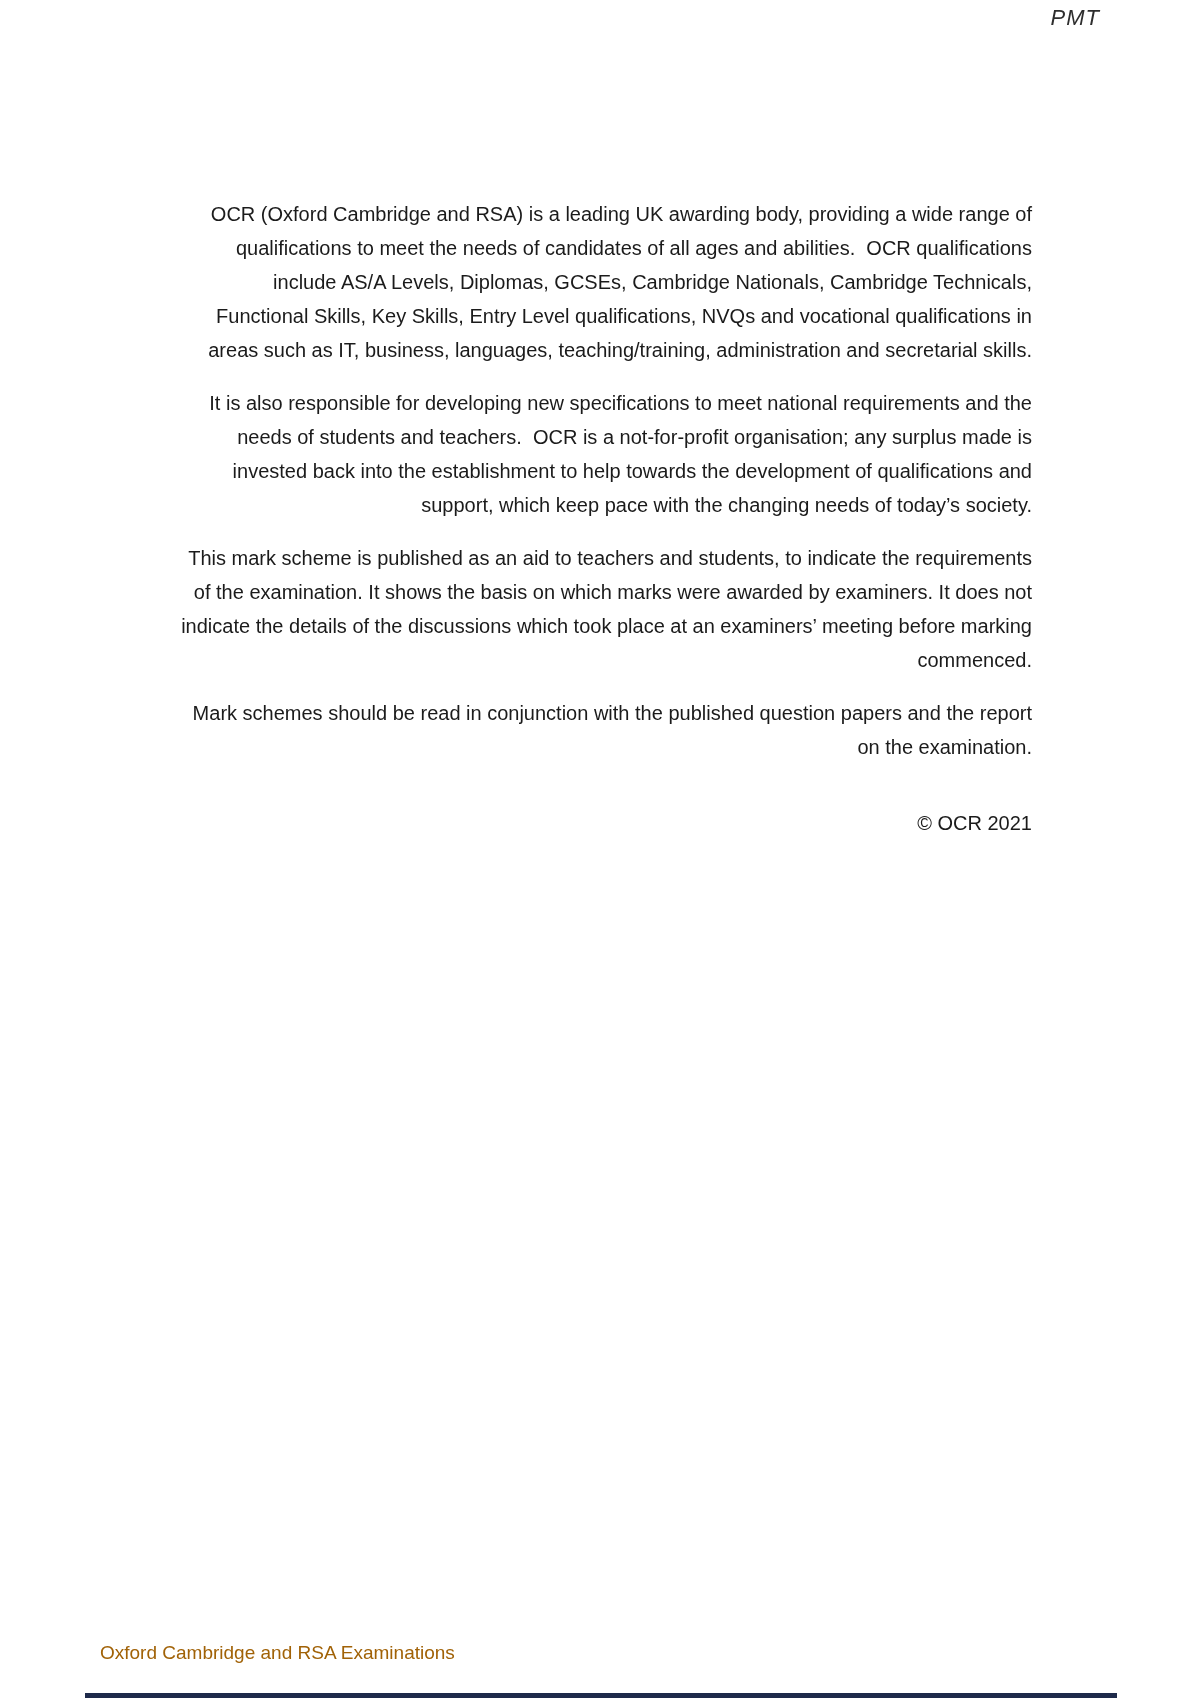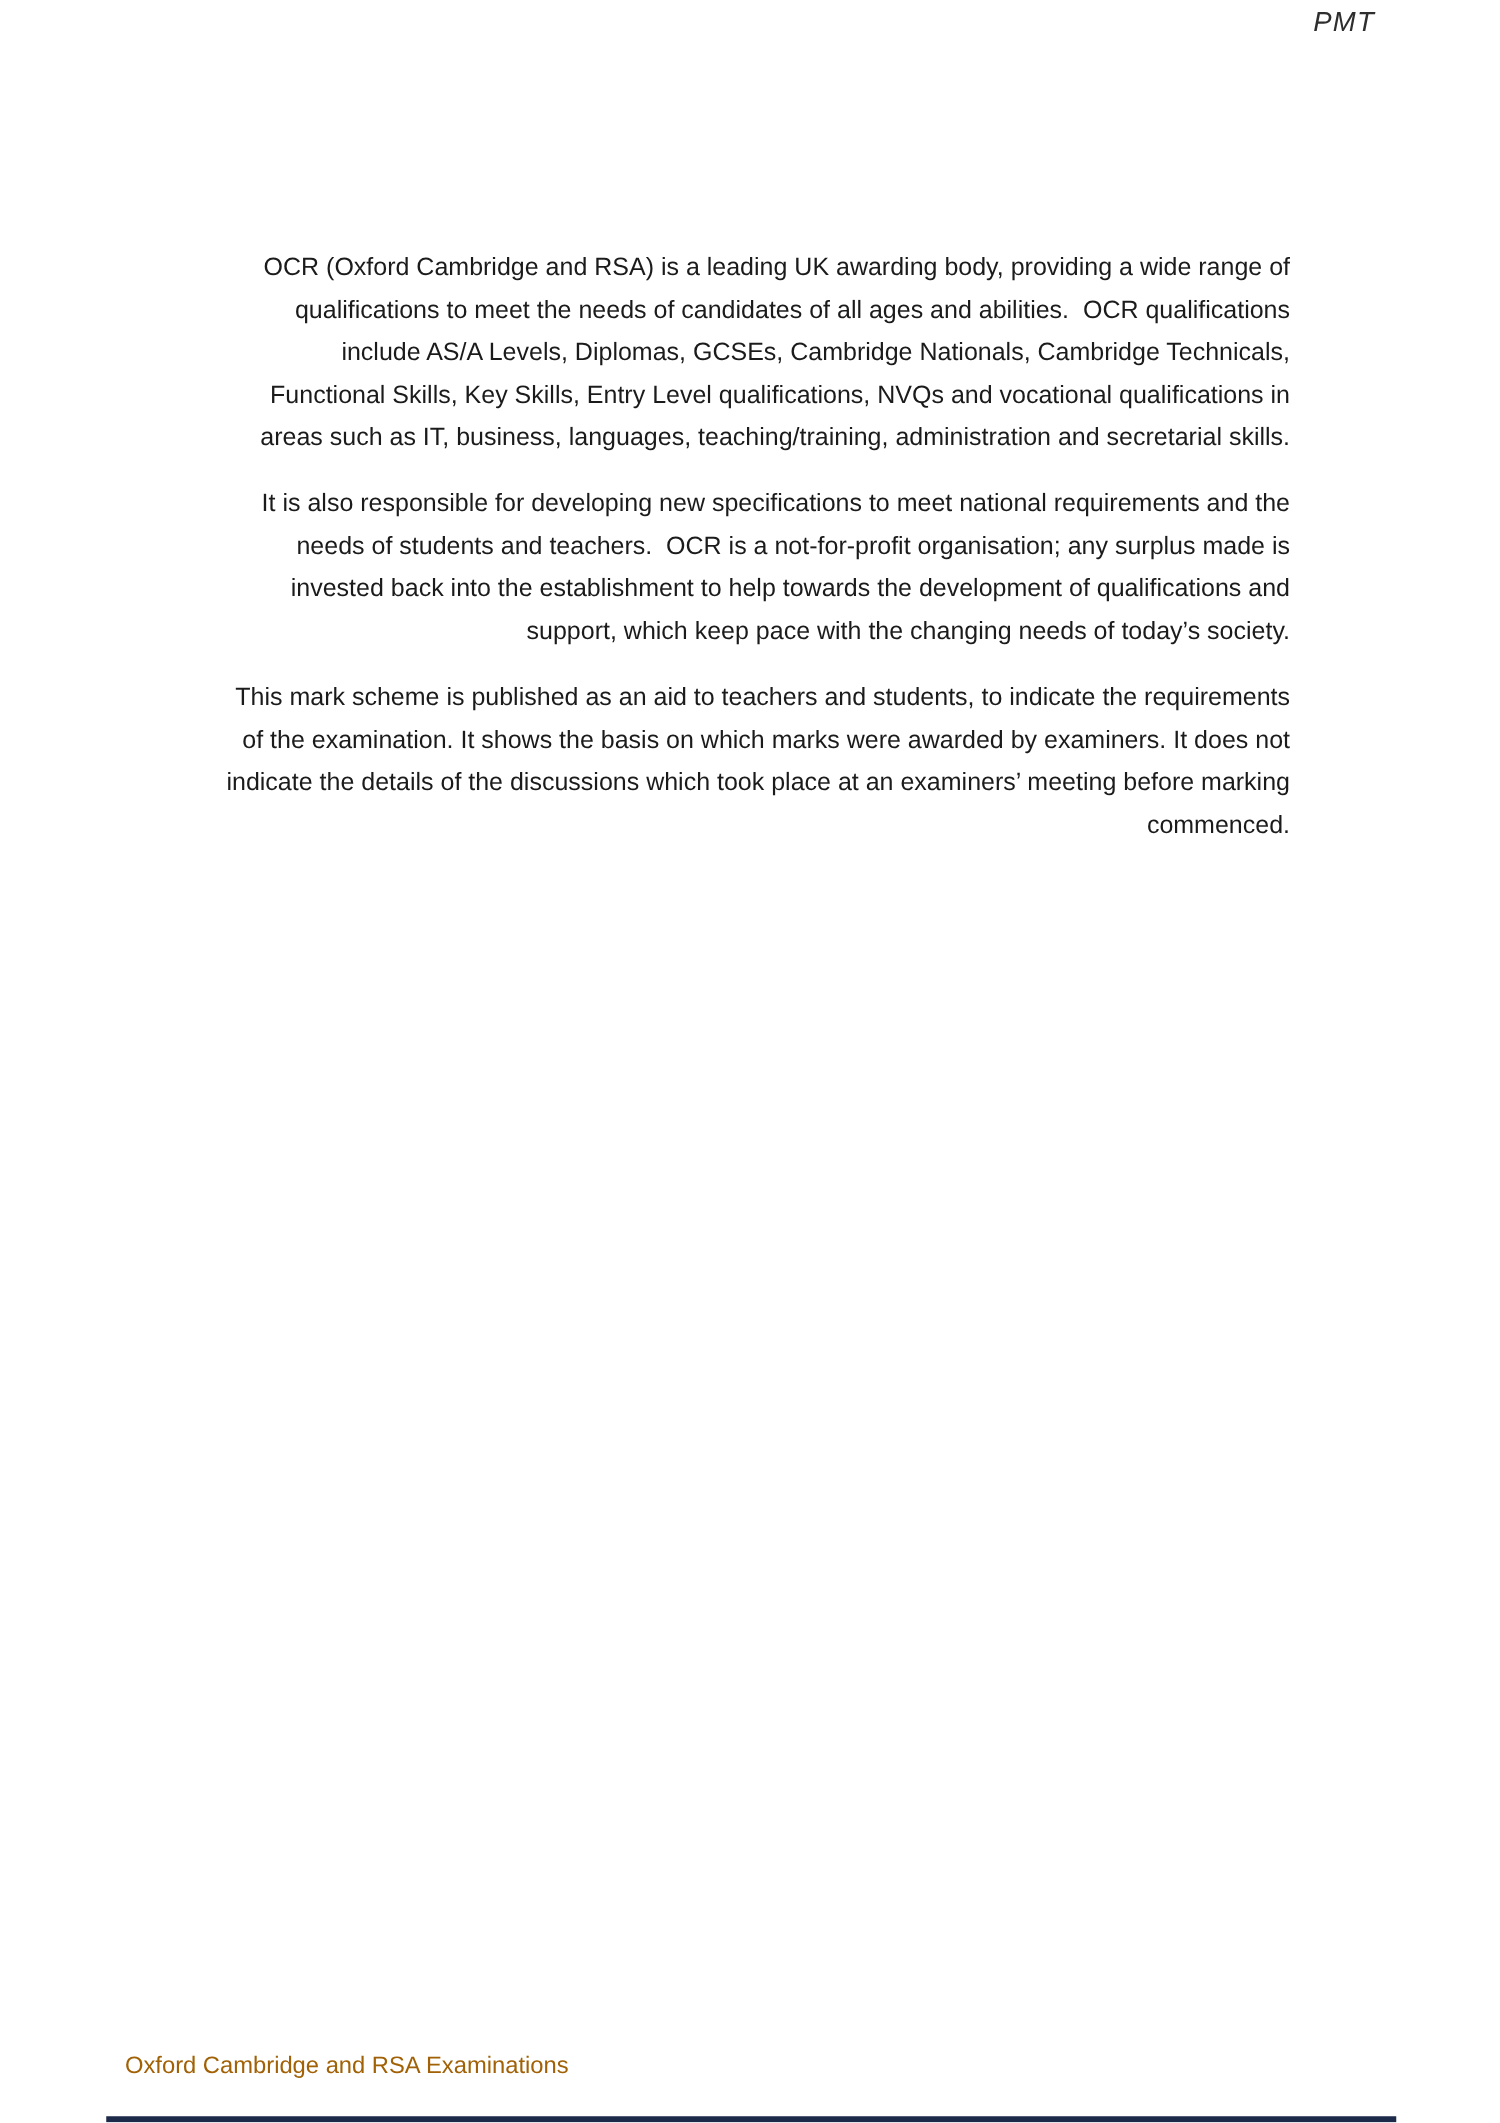--- a/index.html
+++ b/index.html
@@ -70,19 +70,22 @@
 Functional Skills, Key Skills, Entry Level qualifications, NVQs and vocational qualifications in
 areas such as IT, business, languages, teaching/training, administration and secretarial skills.</p>
     <p>It is also responsible for developing new specifications to meet national requirements and the
 needs of students and teachers.  OCR is a not-for-profit organisation; any surplus made is
 invested back into the establishment to help towards the development of qualifications and
 support, which keep pace with the changing needs of today’s society.</p>
     <p>This mark scheme is published as an aid to teachers and students, to indicate the requirements
 of the examination. It shows the basis on which marks were awarded by examiners. It does not
 indicate the details of the discussions which took place at an examiners’ meeting before marking
 commenced.</p>
+    <p>Mark schemes should be read in conjunction with the published question papers and the report
+on the examination.</p>
+    <p class="copyright">© OCR 2021</p>
   </main>
 
   <div class="footer-text">Oxford Cambridge and RSA Examinations</div>
 
   <div class="footer-bar" style="background: rgb(30, 42, 74);"></div>
 
 </div>
 
 </body></html>

